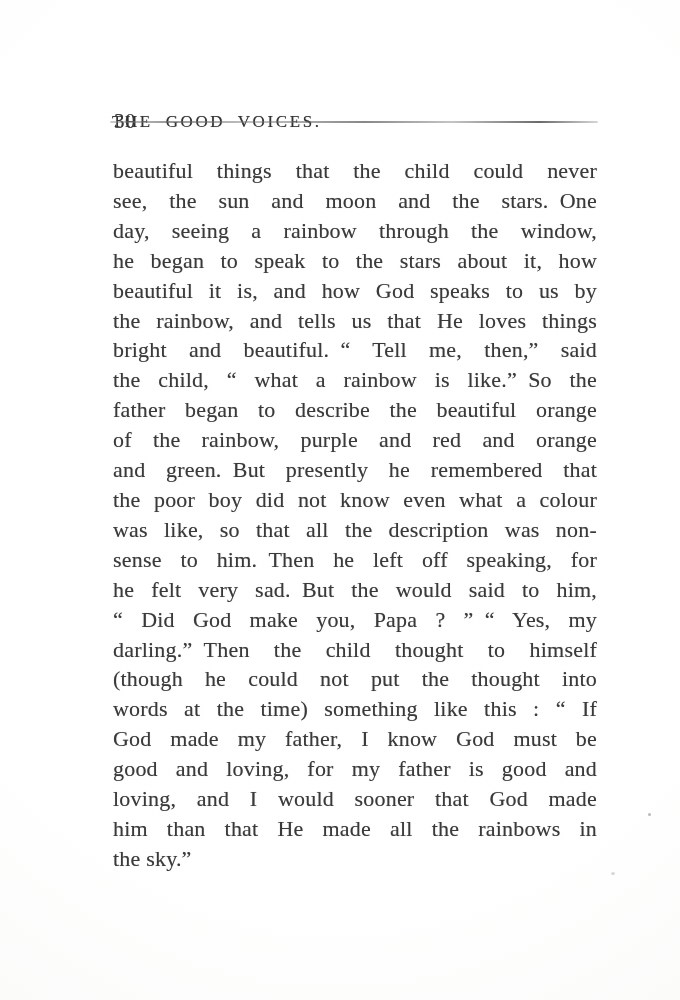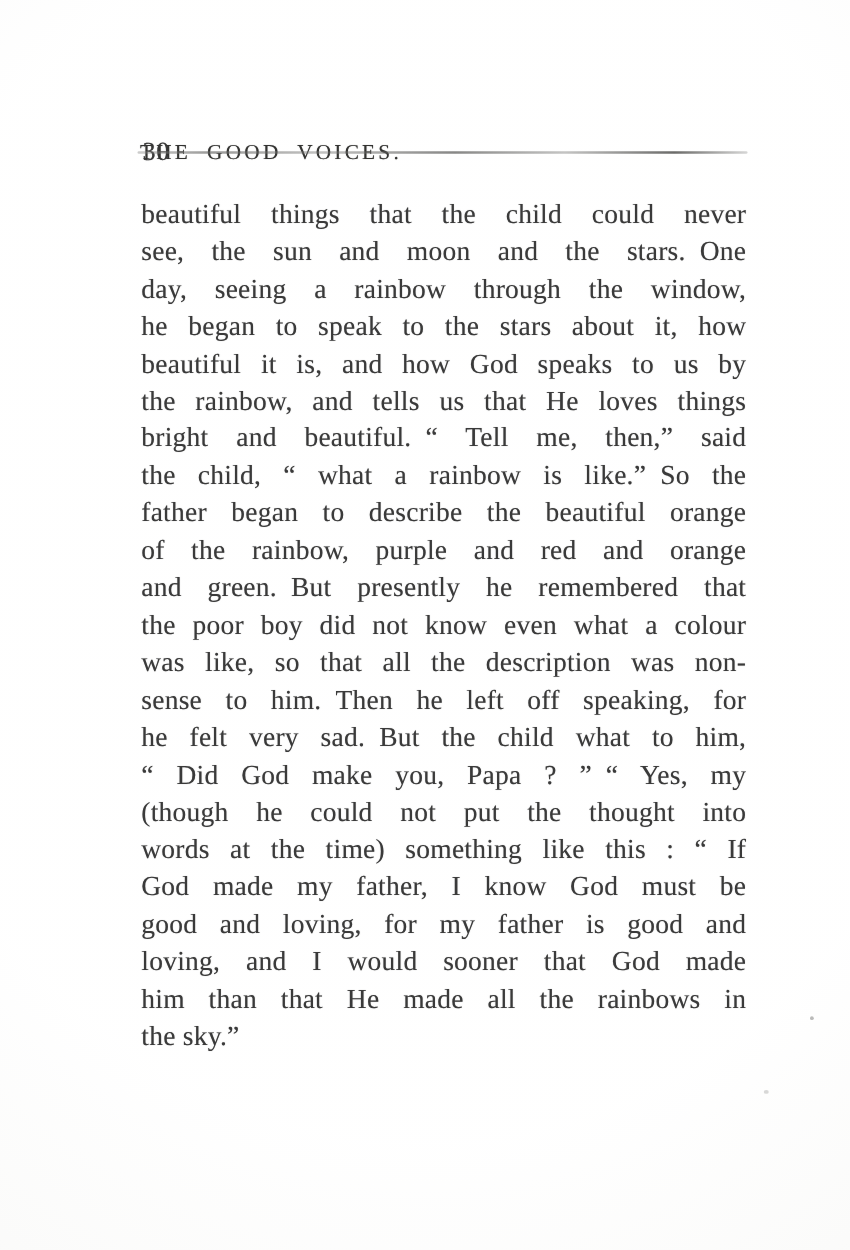--- a/index.html
+++ b/index.html
@@ -140,24 +140,25 @@
       <div class="body-line">of the rainbow, purple and red and orange</div>
 
       <div class="body-line">and green. But presently he remembered that</div>
 
       <div class="body-line">the poor boy did not know even what a colour</div>
 
       <div class="body-line">was like, so that all the description was non-</div>
 
       <div class="body-line">sense to him. Then he left off speaking, for</div>
 
-      <div class="body-line">he felt very sad. But the child what to him,</div>
+      <div class="body-line">he felt very sad. But the would said to him,</div>
 
       <div class="body-line">“ Did God make you, Papa ? ” “ Yes, my</div>
 
+      <div class="body-line">darling.” Then the child thought to himself</div>
 
       <div class="body-line">(though he could not put the thought into</div>
 
       <div class="body-line">words at the time) something like this : “ If</div>
 
       <div class="body-line">God made my father, I know God must be</div>
 
       <div class="body-line">good and loving, for my father is good and</div>
 
       <div class="body-line">loving, and I would sooner that God made</div>

